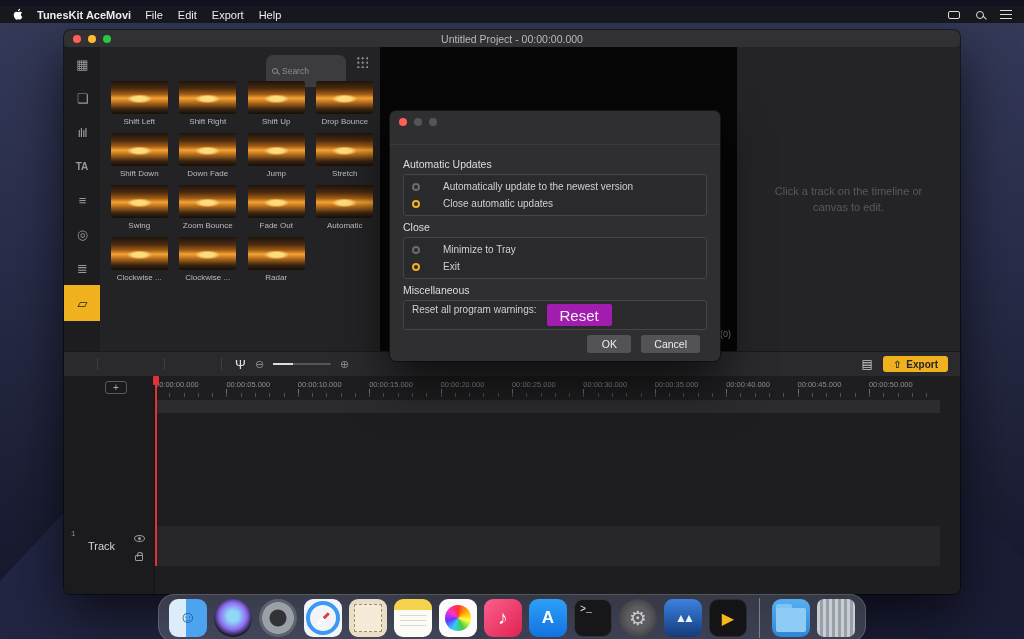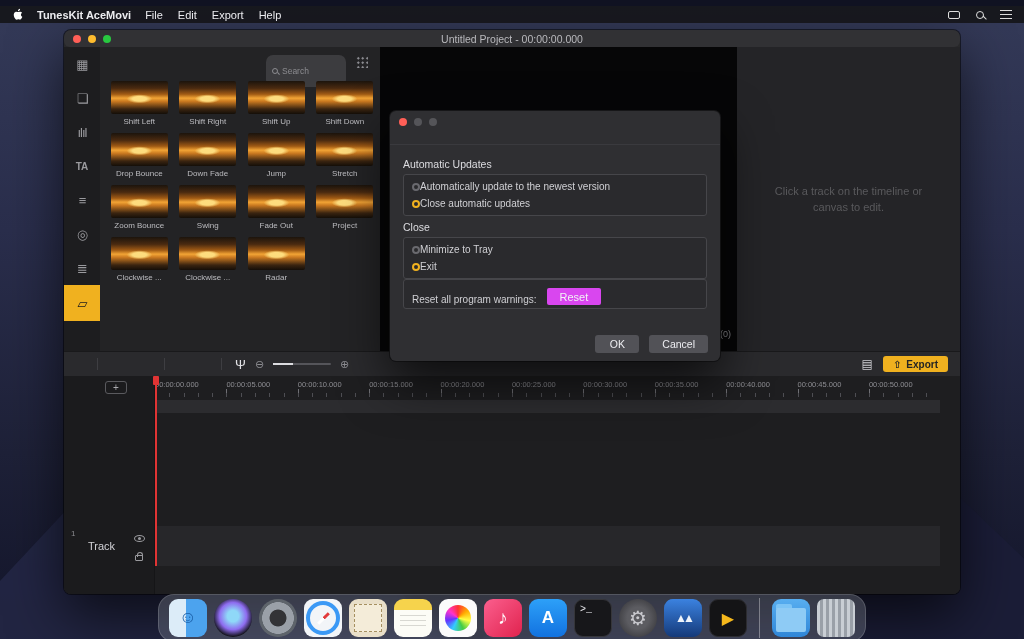--- a/index.html
+++ b/index.html
@@ -125,27 +125,27 @@
   .dialog { position:absolute; left:390px; top:105px; width:330px; height:250px; z-index:60;
     background:#2f2f32; border-radius:6px; box-shadow:0 20px 50px rgba(0,0,0,.7), 0 0 0 1px #1a1a1c; }
   .dlg-lights { position:absolute; left:9px; top:7px; display:flex; gap:7px; }
   .dlg-tabs { display:flex; justify-content:center; gap:34px; margin-top:22px;
     padding-bottom:5px; border-bottom:1px solid #3a3a3e; }
   .tab { font-size:11px; color:#c6c6ca; padding-bottom:4px; cursor:pointer; }
   .tab.active { color:#f0b11f; border-bottom:2px solid #f0b11f; }
   .dlg-body { padding:8px 13px 0; }
   .sec-title { font-size:10.5px; color:#dcdce0; margin:5px 0 4px; }
   .groupbox { border:1px solid #46464a; background:#2a2a2d; border-radius:3px; padding:3px 8px; }
-  .opt-row { display:flex; align-items:center; gap:0; height:17px; font-size:10px; color:#d0d0d4; cursor:pointer; }
+  .opt-row { display:flex; align-items:center; gap:23px; height:17px; font-size:10px; color:#d0d0d4; cursor:pointer; }
   .radio { width:8px; height:8px; border-radius:50%; border:2px solid #6a6a6f; flex:none; }
   .opt-row.selected .radio { border-color:#f0b11f; }
-  .misc-row { display:flex; align-items:flex-end; gap:10px; height:22px; font-size:10px; color:#d0d0d4; }
-  .reset-btn { background:#d946ef; color:#f2f2f5; border:0; border-radius:2px; font-size:11px;
+  .misc-row { display:flex; align-items:flex-start; gap:10px; height:22px; font-size:10px; color:#d0d0d4; }
+  .reset-btn { background:#a21caf; color:#f2f2f5; border:0; border-radius:2px; font-size:15px;
     padding:2.5px 13px; font-family:inherit; cursor:pointer; }
-  .dlg-footer { position:absolute; right:12px; bottom:8px; display:flex; gap:10px; }
+  .dlg-footer { position:absolute; right:20px; bottom:8px; display:flex; gap:10px; }
   .dlg-btn { background:#525257; color:#ededf1; border:0; border-radius:3px; font-size:10.5px;
     padding:3px 13px; min-width:44px; font-family:inherit; cursor:pointer; }
 
   
   .dock { position:absolute; left:50%; transform:translateX(-50%); bottom:3px; height:48px; z-index:70;
     display:flex; align-items:center; gap:7px; padding:0 10px;
     background:rgba(175,180,195,.26); border:1px solid rgba(255,255,255,.16); border-radius:16px;
     backdrop-filter:blur(8px); }
   .dock-icon { width:38px; height:38px; border-radius:9px; position:relative; flex:none; cursor:pointer;
     display:flex; align-items:center; justify-content:center; overflow:hidden; }
@@ -265,53 +265,53 @@
           <div class="t-cell">
             <div class="thumb"></div>
             <div class="t-label">Shift Right</div>
           </div>
           <div class="t-cell">
             <div class="thumb"></div>
             <div class="t-label">Shift Up</div>
           </div>
           <div class="t-cell">
             <div class="thumb"></div>
+            <div class="t-label">Drop Bounce</div>
+          </div>
+          <div class="t-cell">
+            <div class="thumb"></div>
             <div class="t-label">Shift Down</div>
           </div>
           <div class="t-cell">
             <div class="thumb"></div>
-            <div class="t-label">Drop Bounce</div>
-          </div>
-          <div class="t-cell">
-            <div class="thumb"></div>
             <div class="t-label">Down Fade</div>
           </div>
           <div class="t-cell">
             <div class="thumb"></div>
             <div class="t-label">Jump</div>
           </div>
           <div class="t-cell">
             <div class="thumb"></div>
             <div class="t-label">Stretch</div>
           </div>
           <div class="t-cell">
             <div class="thumb"></div>
+            <div class="t-label">Swing</div>
+          </div>
+          <div class="t-cell">
+            <div class="thumb"></div>
             <div class="t-label">Zoom Bounce</div>
           </div>
           <div class="t-cell">
             <div class="thumb"></div>
-            <div class="t-label">Swing</div>
-          </div>
-          <div class="t-cell">
-            <div class="thumb"></div>
             <div class="t-label">Fade Out</div>
           </div>
           <div class="t-cell">
             <div class="thumb"></div>
-            <div class="t-label">Project</div>
+            <div class="t-label">Automatic</div>
           </div>
           <div class="t-cell">
             <div class="thumb"></div>
             <div class="t-label">Clockwise ...</div>
           </div>
           <div class="t-cell">
             <div class="thumb"></div>
             <div class="t-label">Clockwise ...</div>
           </div>
           <div class="t-cell">
@@ -421,20 +421,21 @@
       <div class="groupbox">
         <div class="opt-row">
             <span class="radio"></span>
             <span>Minimize to Tray</span>
           </div>
           <div class="opt-row selected">
             <span class="radio"></span>
             <span>Exit</span>
           </div>
       </div>
+      <div class="sec-title">Miscellaneous</div>
       <div class="groupbox">
         <div class="misc-row">
           <span>Reset all program warnings:</span>
           <button class="reset-btn">Reset</button>
         </div>
       </div>
     </div>
     <div class="dlg-footer">
       <button class="dlg-btn">OK</button>
       <button class="dlg-btn">Cancel</button>

